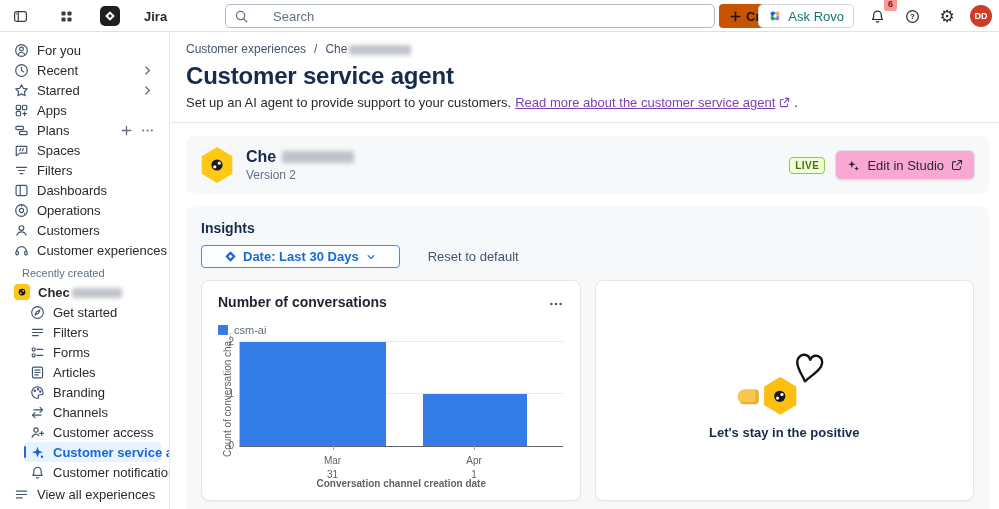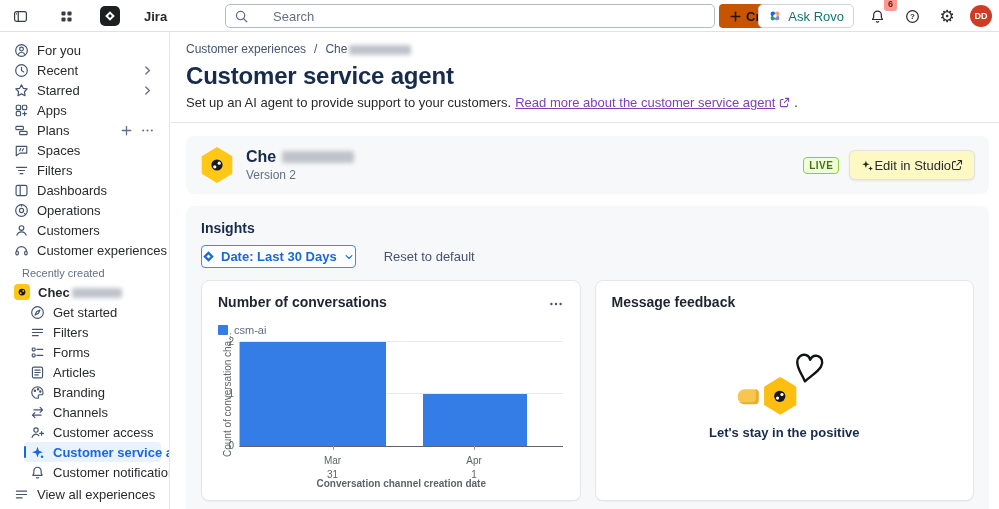--- a/index.html
+++ b/index.html
@@ -45,26 +45,26 @@
   .desc a { color:#823EB5; text-decoration:underline; cursor:pointer; }
   .main-divider { margin:12px -10px 0 -15px; border:none; border-top:1px solid #E4E6EA; }
 
   .agent-card { margin-top:13px; height:58px; background:#F7F8F9; border-radius:8px; display:flex; align-items:center; padding:0 14px; gap:12px; }
   .hex { width:34px; height:36px; clip-path:polygon(50% 0,95% 26%,95% 74%,50% 100%,5% 74%,5% 26%); background:#FFC716; display:flex; align-items:center; justify-content:center; flex:none; }
   .agent-name-row { display:flex; align-items:center; gap:6px; }
   .agent-name { font-size:16px; font-weight:bold; color:#172B4D; }
   .agent-version { font-size:12px; color:#626F86; margin-top:2px; }
   .agent-right { margin-left:auto; display:flex; align-items:center; gap:10px; }
   .live-badge { font-size:10px; font-weight:bold; letter-spacing:0.5px; color:#4C6B1F; background:#EFFFD6; border:1px solid #94C748; border-radius:4px; padding:2px 5px; }
-  .edit-btn { height:30px; background:#fef9c3; border:1px solid #E0E2E6; box-shadow:0 1px 2px rgba(0,0,0,0.08); border-radius:6px; display:flex; align-items:center; padding:0 11px; font-size:13px; color:#292A2E; cursor:pointer; }
+  .edit-btn { height:30px; background:#f9a8d4; border:1px solid #E0E2E6; box-shadow:0 1px 2px rgba(0,0,0,0.08); border-radius:6px; display:flex; align-items:center; gap:7px; padding:0 11px; font-size:13px; color:#292A2E; cursor:pointer; }
 
   .insights-panel { margin-top:12px; background:#F7F8F9; border-radius:8px; padding:14px 15px; height:400px; }
   .insights-heading { font-size:14px; font-weight:bold; color:#172B4D; }
   .controls-row { margin-top:9px; display:flex; align-items:center; }
-  .date-filter { height:23px; border:1px solid #388BFF; background:#FDFEFF; border-radius:4px; display:flex; align-items:center; gap:6px; padding:0 0; font-size:13px; font-weight:bold; color:#1868DB; cursor:pointer; }
+  .date-filter { height:23px; border:1px solid #388BFF; background:#FDFEFF; border-radius:4px; display:flex; align-items:center; gap:6px; padding:0 22px; font-size:13px; font-weight:bold; color:#1868DB; cursor:pointer; }
   .reset-btn { margin-left:28px; font-size:13px; color:#44546F; cursor:pointer; background:none; border:none; font-family:"Liberation Sans",sans-serif; }
 
   .cards-row { margin-top:12px; display:flex; gap:14px; }
   .card { width:380px; height:221px; background:#fff; border:1px solid #E4E6EA; border-radius:8px; box-shadow:0 1px 1px rgba(0,0,0,0.04); padding:13px 16px; position:relative; }
   .card-title-row { display:flex; align-items:flex-start; justify-content:space-between; }
   .card-title { font-size:14px; font-weight:bold; color:#1F2430; }
   .dots-menu { color:#44546F; cursor:pointer; margin-top:2px; }
   .legend-row { margin-top:8px; display:flex; align-items:center; gap:6px; }
   .legend-swatch { width:10px; height:10px; border-radius:1px; background:#347CE6; }
   .legend-label { font-size:11px; color:#5E6C84; }
@@ -459,23 +459,20 @@
                 <div class="xtickmark" style="left: 72.6%;"></div>
                 <div class="xticklabel" style="left: 72.6%;">
                   <div>Apr</div>
                   <div>1</div>
                 </div>
               </div>
           </div>
         </div>
 
         <div class="card">
-          <div class="card-title-row">
-            <span class="card-title">Message feedback</span>
-          </div>
           <div class="fb-center">
             <div class="fb-illustration">
               <div class="fist"></div>
               <div class="fb-hex">
                 <svg width="18" height="18" viewBox="0 0 18 18">
                     <circle cx="9" cy="9" r="5.6" fill="#17191C"></circle>
                     <circle cx="6.8" cy="10.8" r="1.6" fill="#fff"></circle>
                     <circle cx="11.2" cy="7.2" r="1.6" fill="#fff"></circle>
                   </svg>
               </div>

